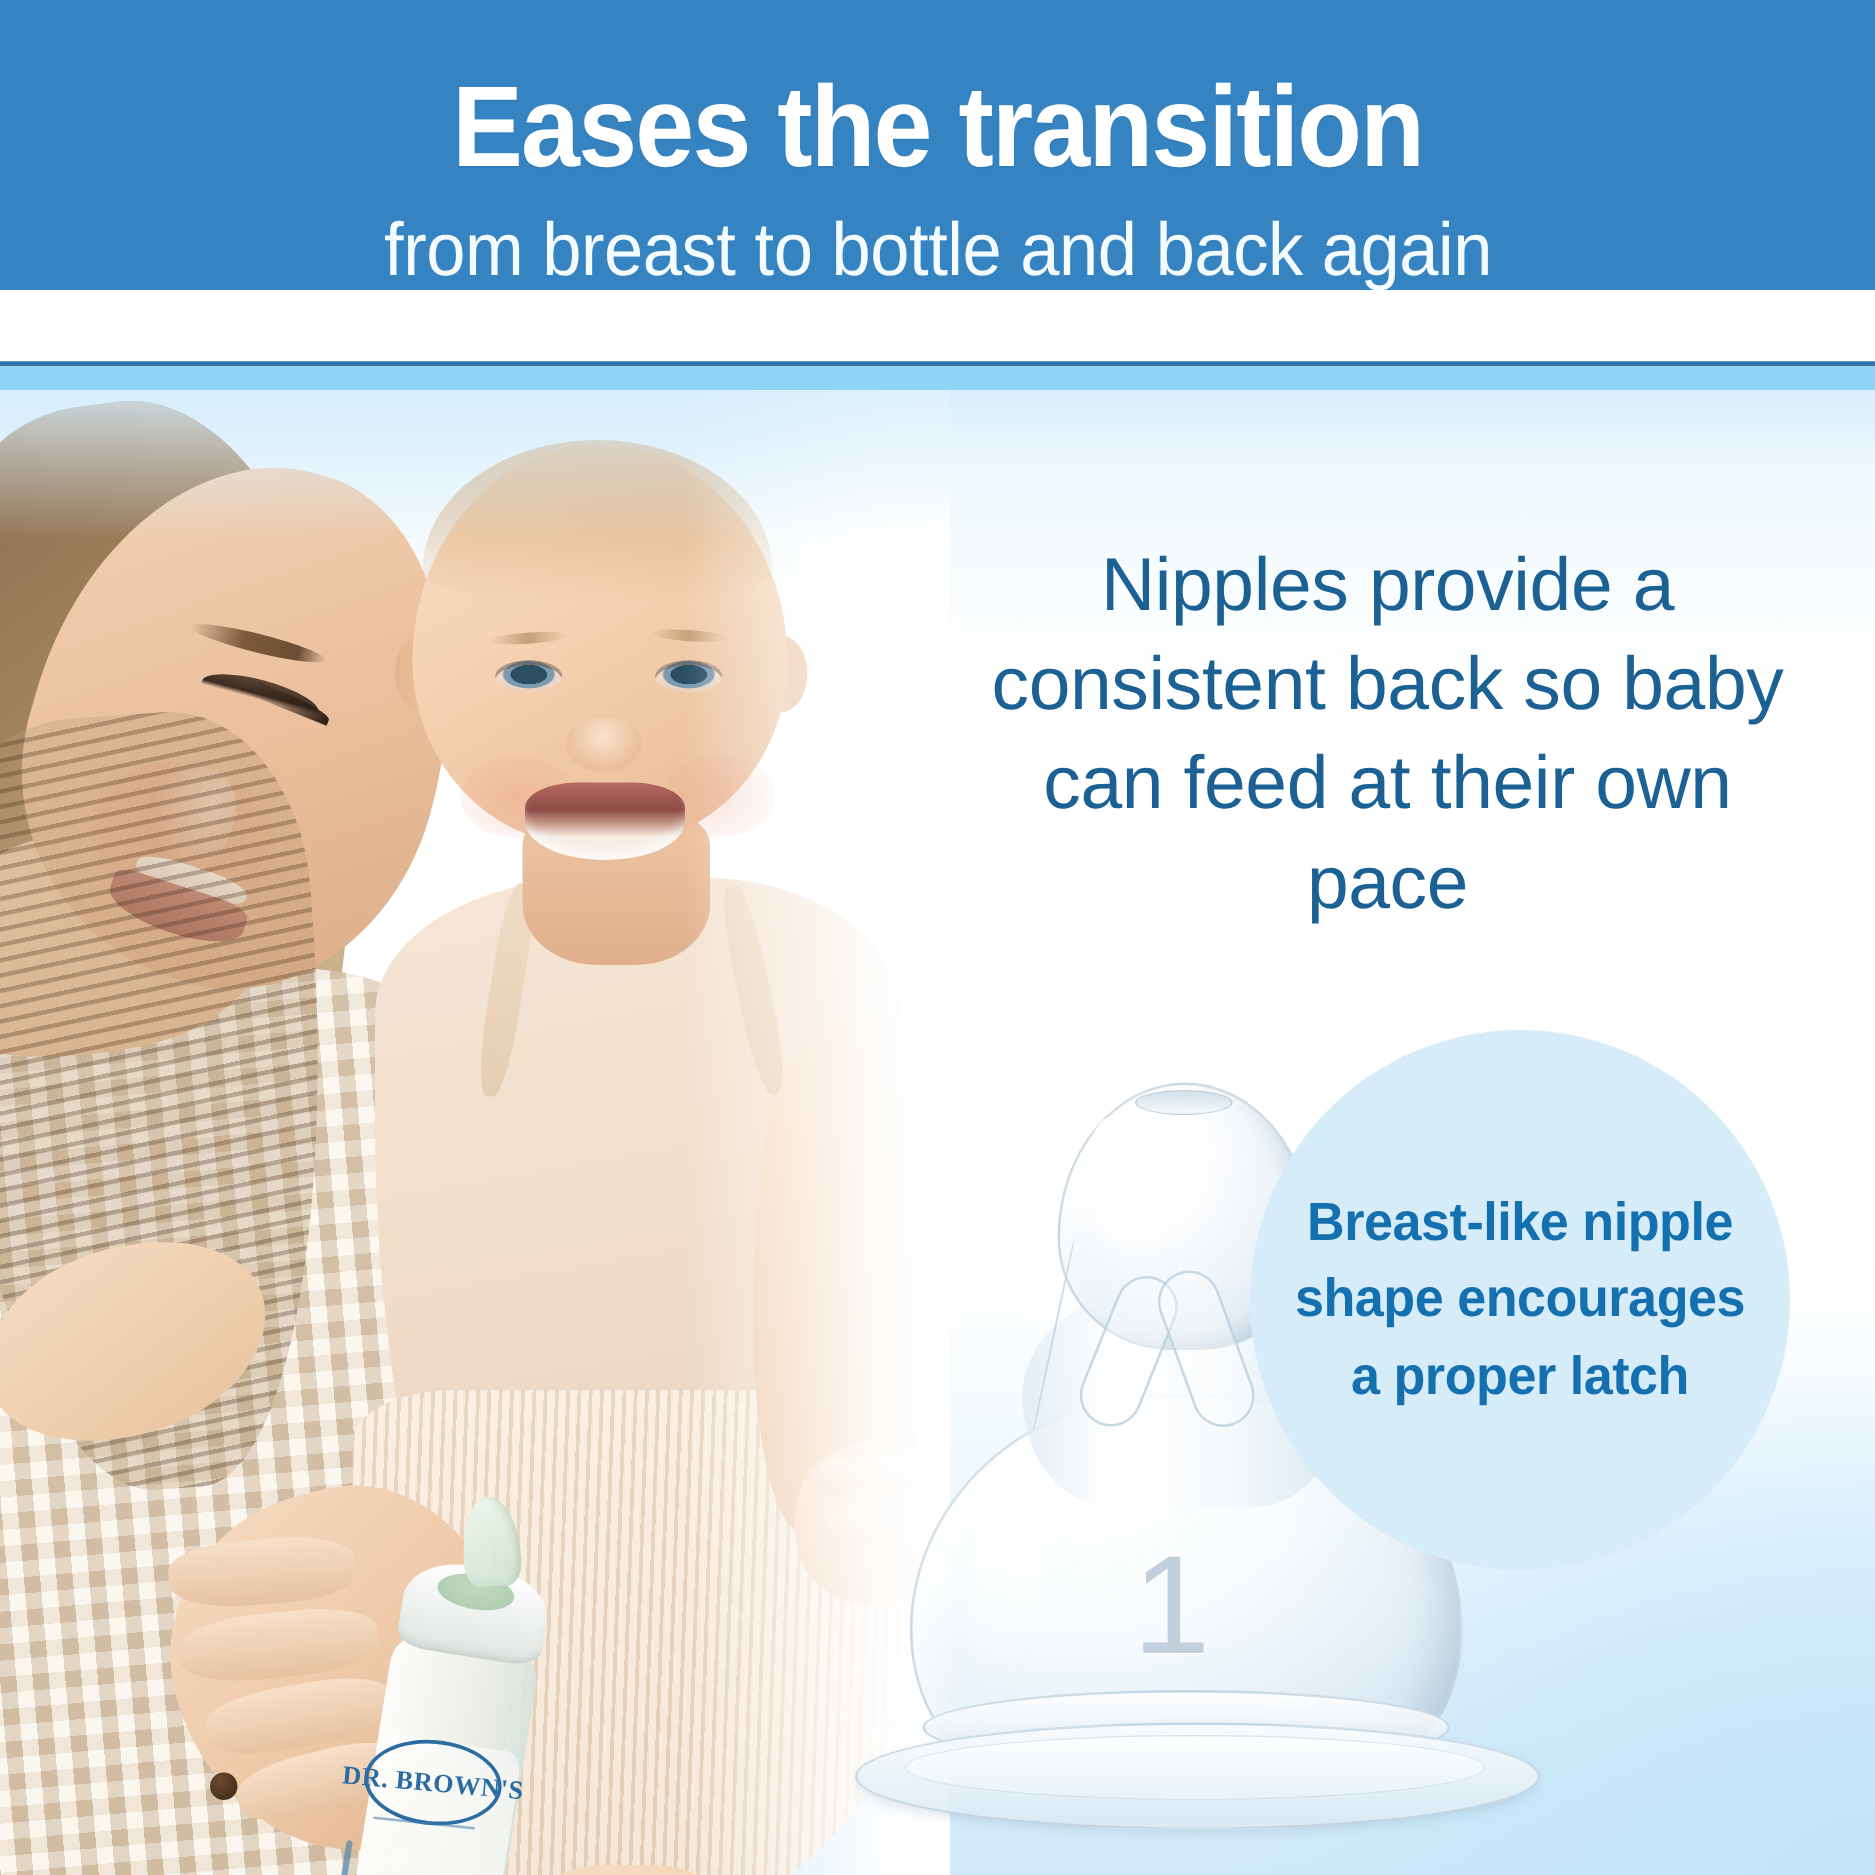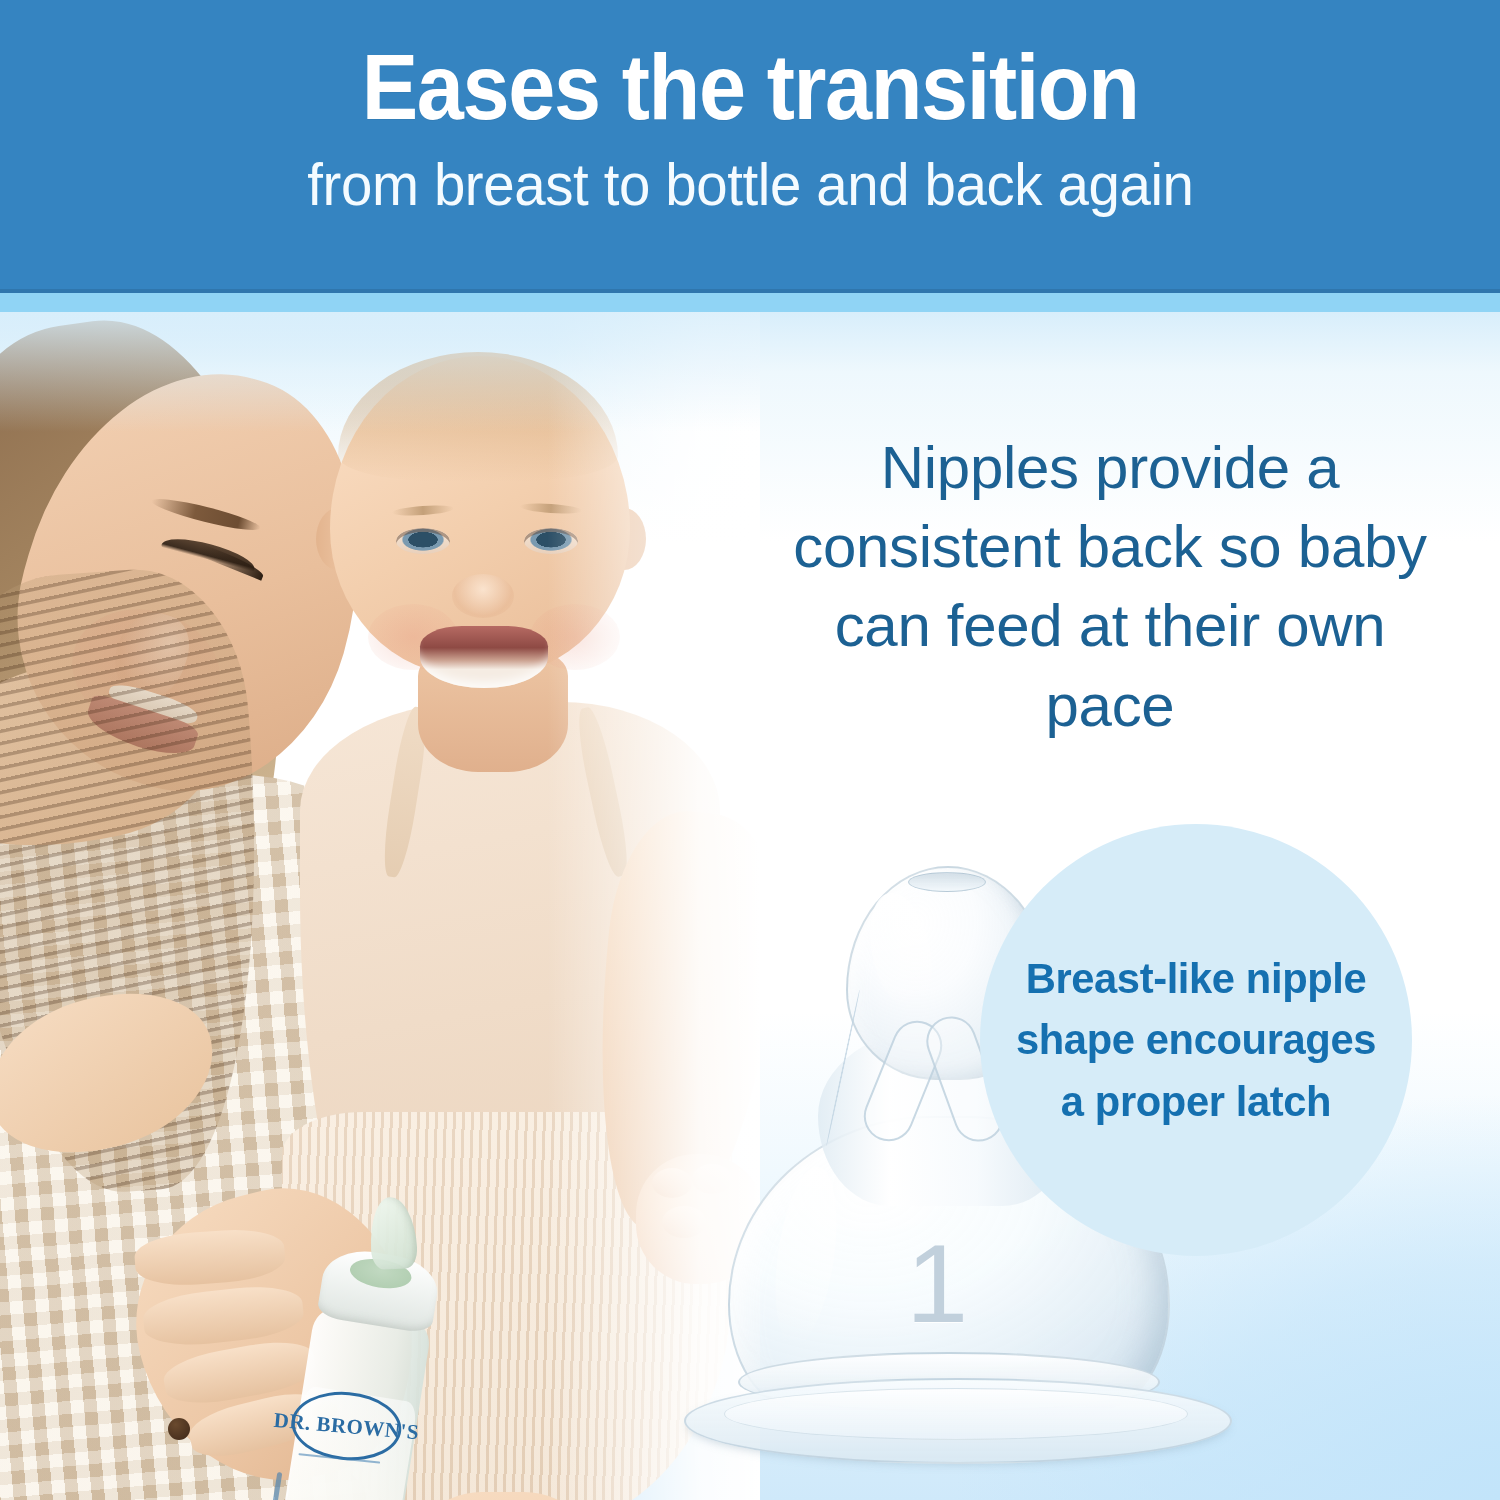--- a/index.html
+++ b/index.html
@@ -17,28 +17,28 @@
     height: 1500px;
     overflow: hidden;
     background: #ffffff;
   }
 
   
   .header {
     position: absolute;
     left: 0; top: 0;
     width: 1500px;
-    height: 292px;
+    height: 232px;
     background: #3584c1;
     display: flex;
     flex-direction: column;
     align-items: center;
     justify-content: flex-start;
     box-sizing: border-box;
-    padding-top: 41px;
+    padding-top: 56px;
   }
   .header-title {
     font-family: "Liberation Sans", sans-serif;
     font-weight: 700;
     font-size: 92px;
     line-height: 1.0;
     color: #ffffff;
     letter-spacing: -1.5px;
     transform: scaleX(0.92);
     transform-origin: center;
@@ -621,21 +621,21 @@
     font-weight: 300;
     font-size: 60px;
     line-height: 1.32;
     color: #1c6193;
     letter-spacing: -0.3px;
   }
 
   
   .callout {
     position: absolute;
-    left: 980px; top: 824px;
+    left: 1000px; top: 824px;
     width: 432px; height: 432px;
     border-radius: 50%;
     background: #d6ecf8;
     display: flex;
     align-items: center;
     justify-content: center;
   }
   .callout-text {
     font-family: "Liberation Sans", sans-serif;
     font-weight: 700;

